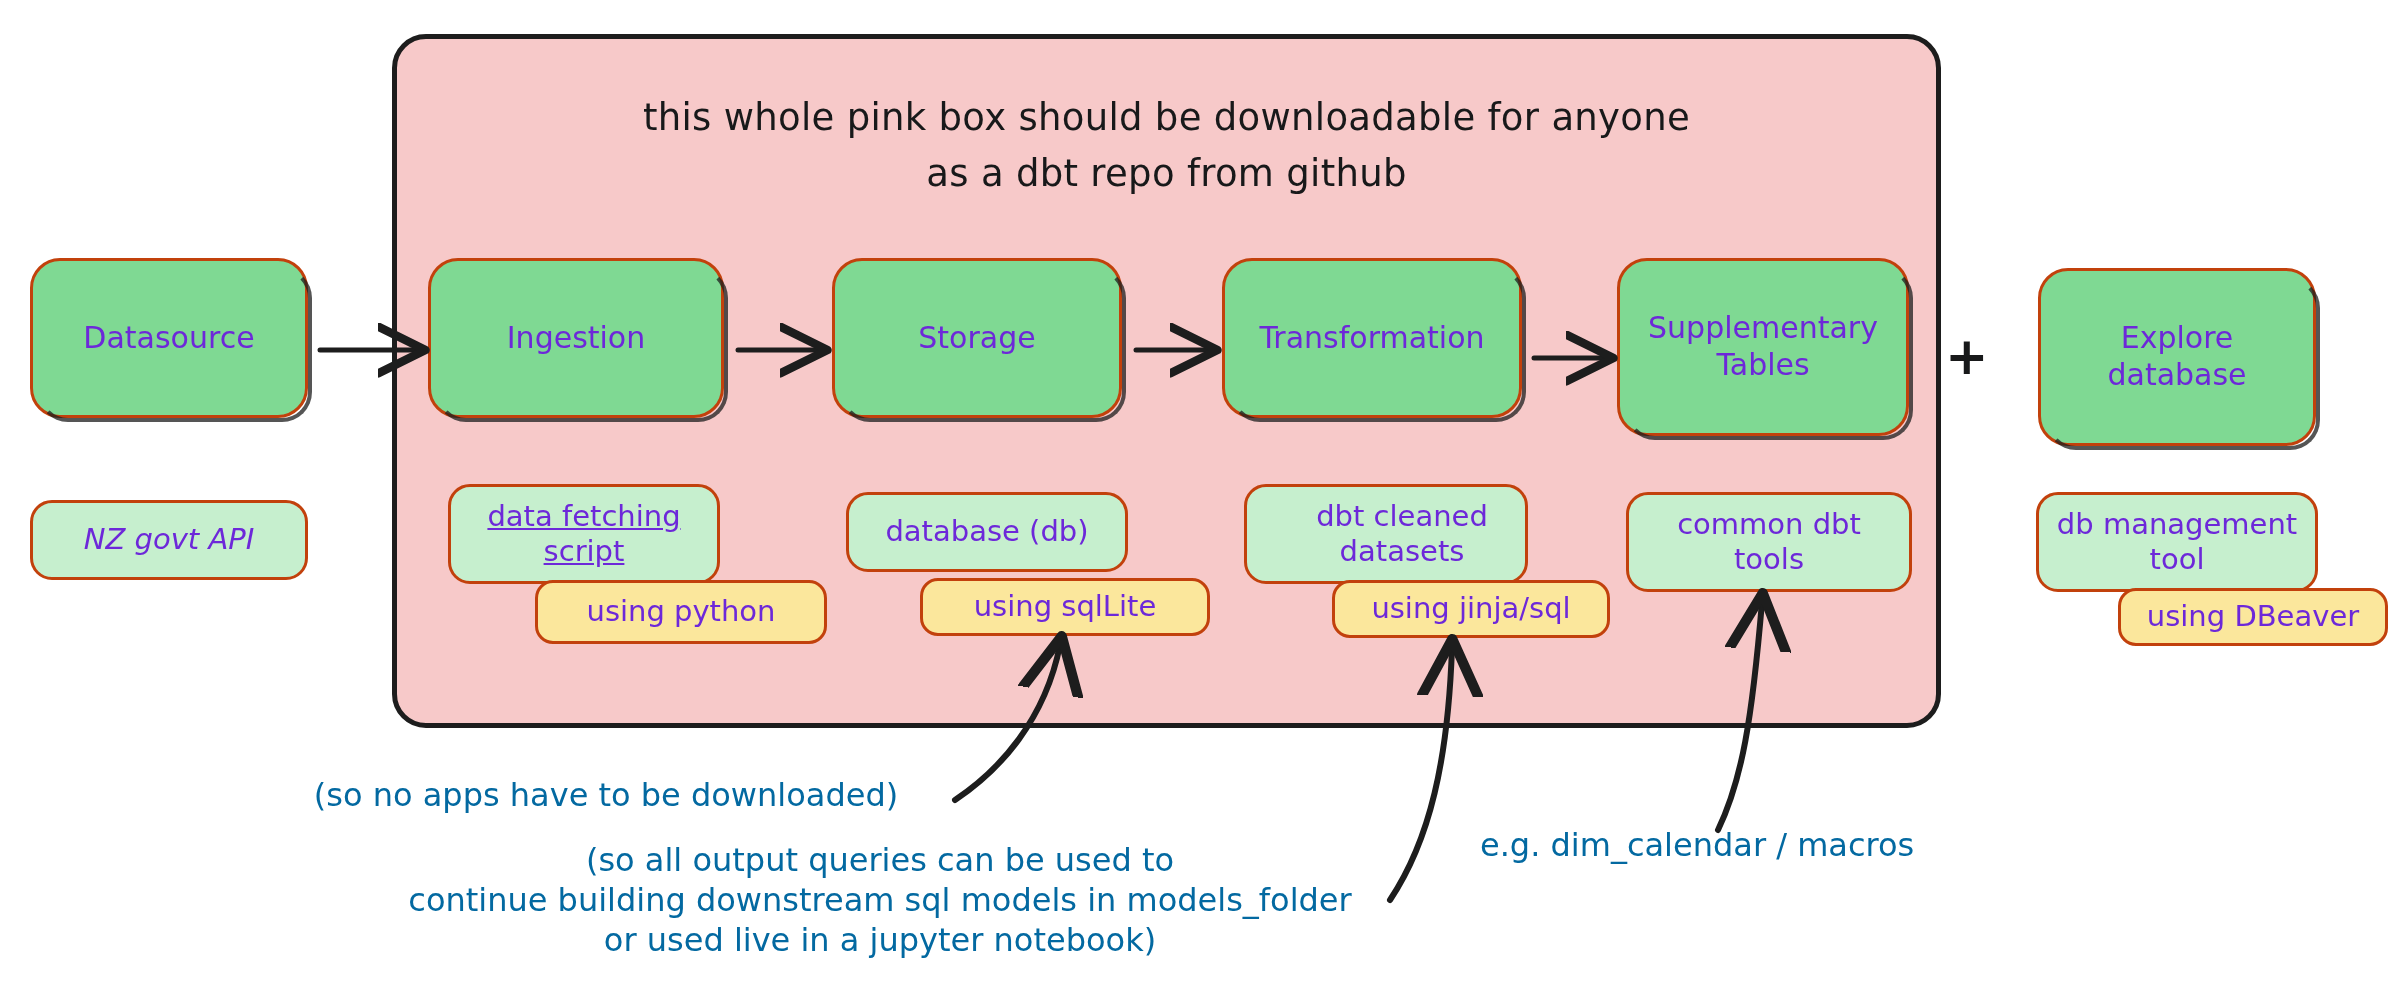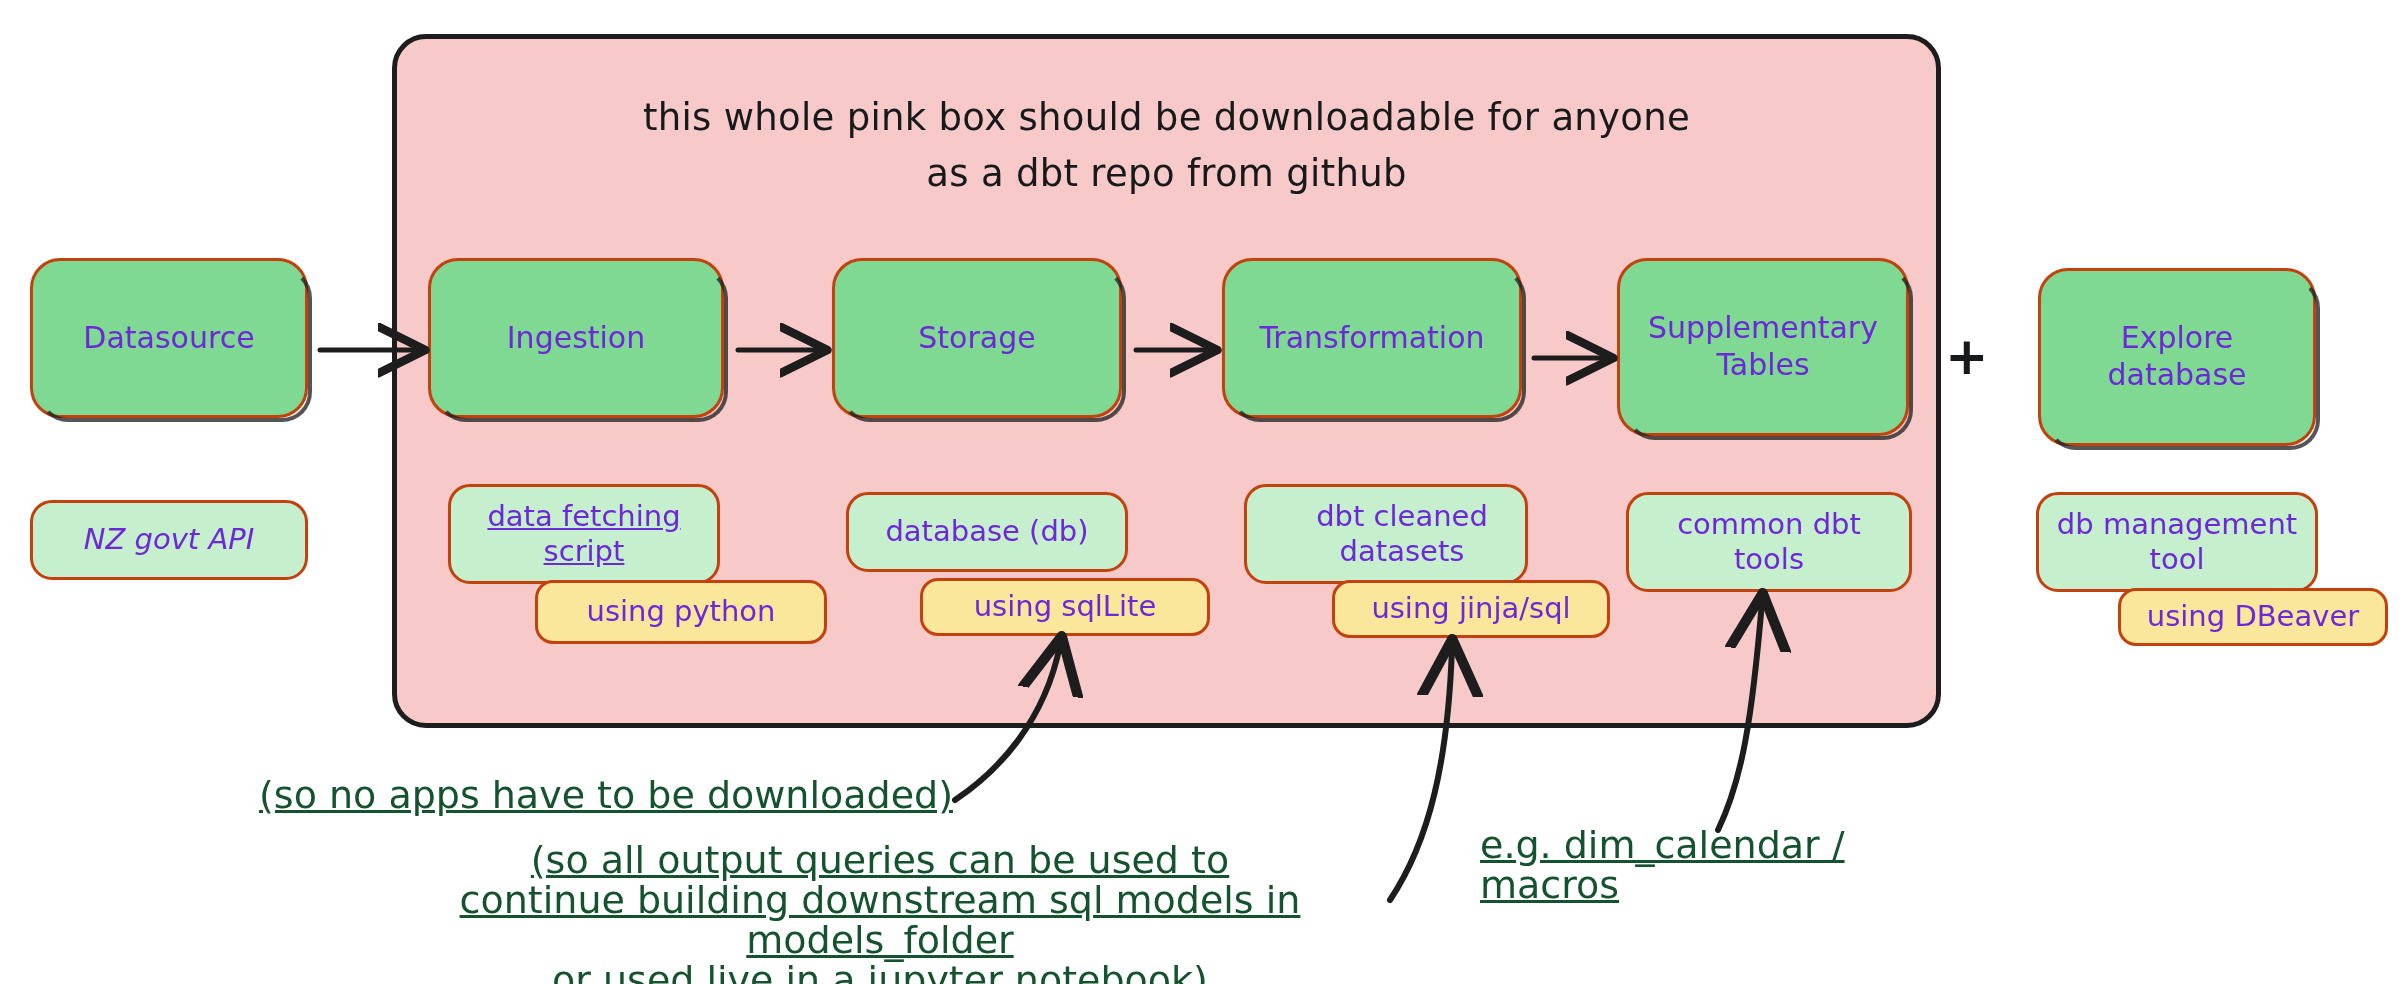--- a/index.html
+++ b/index.html
@@ -65,26 +65,25 @@
   }
   .node.yellow {
     background: #FBE79C;
     border-radius: 18px;
     font-size: 29px;
   }
 
   
   .note {
     position: absolute;
-    color: #14532d;
-    font-size: 38px;
+    color: #0369a1;
+    font-size: 32px;
     line-height: 40px;
     text-align: center;
     white-space: pre-line;
-    text-decoration: underline;
   }
   .plus {
     position: absolute;
     font-size: 52px;
     font-weight: 700;
     color: #18191a;
     line-height: 1;
   }
   svg.overlay {
     position: absolute; left:0; top:0;

